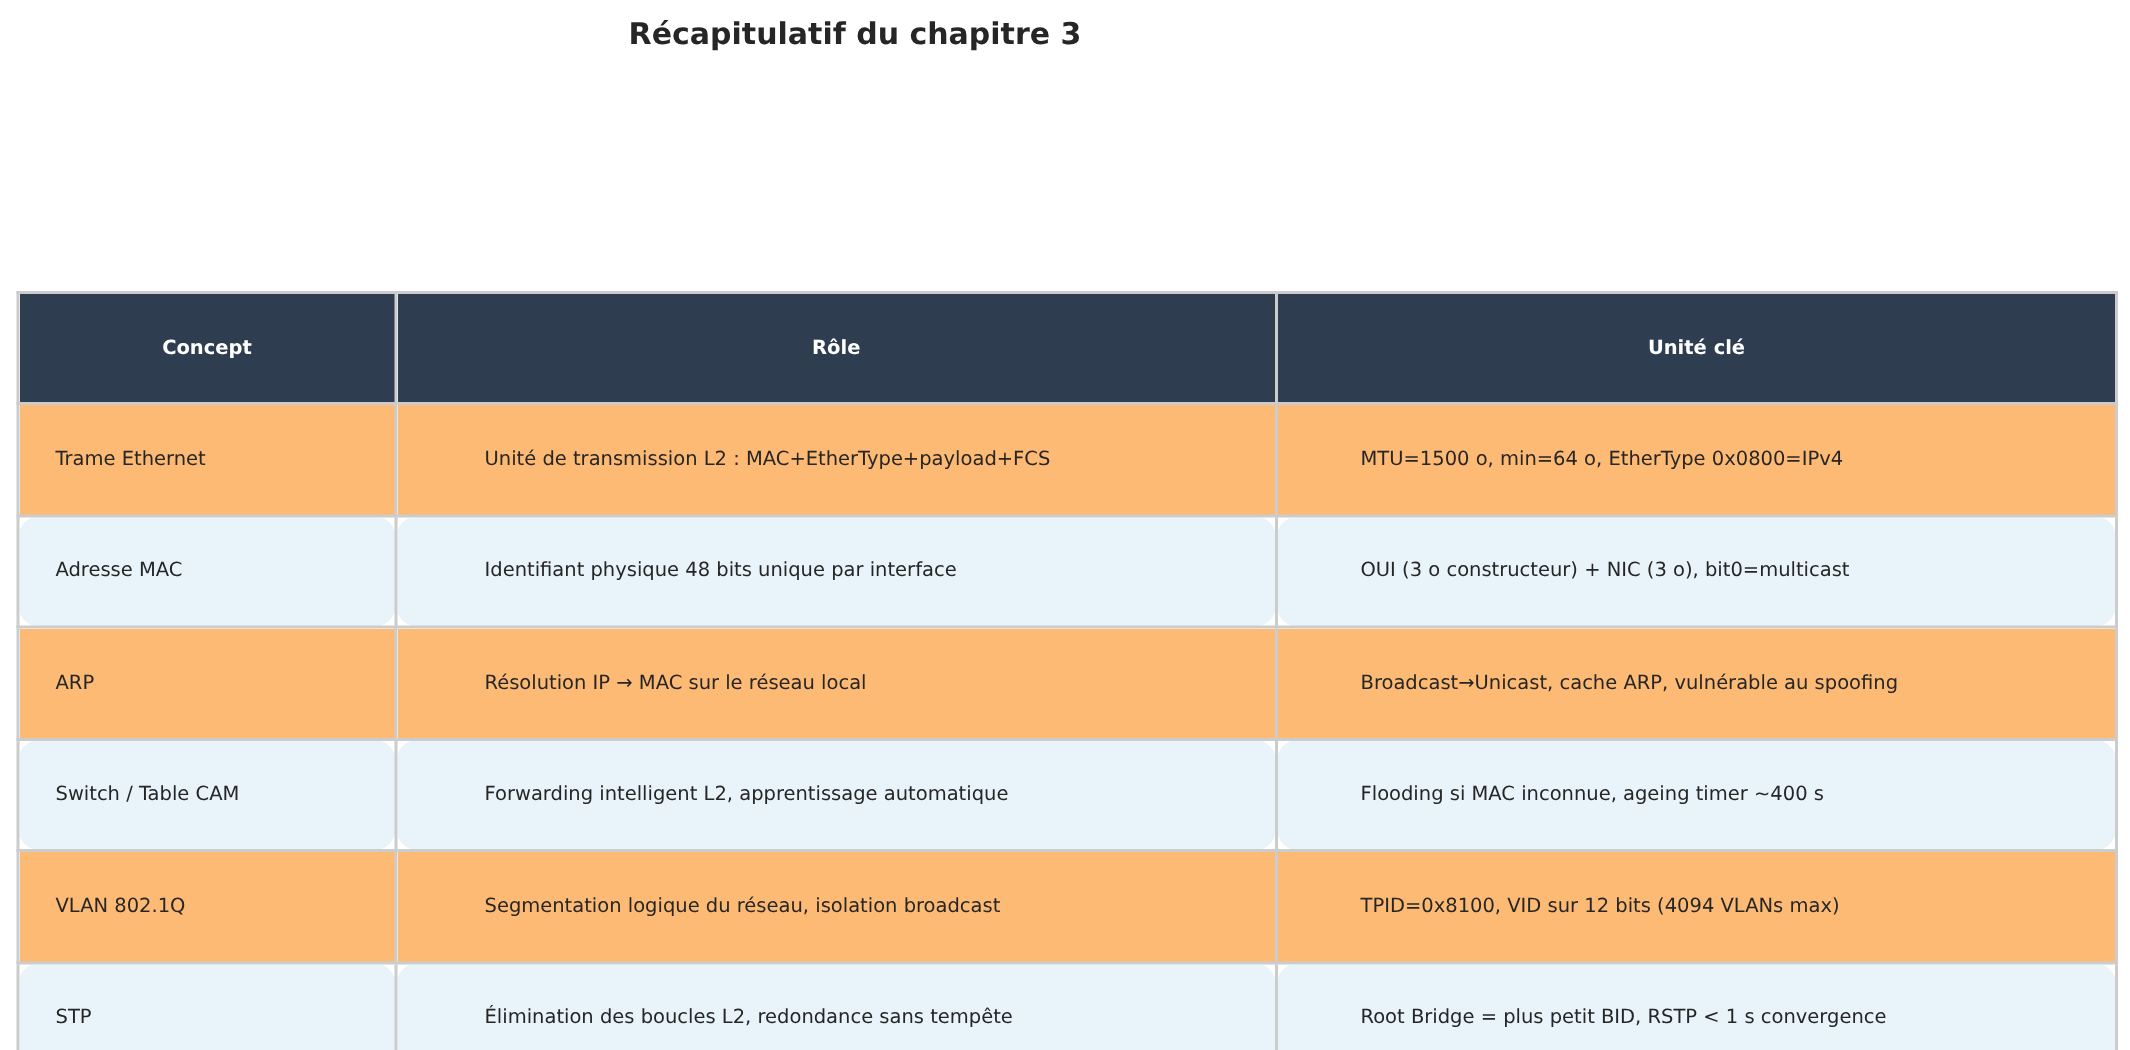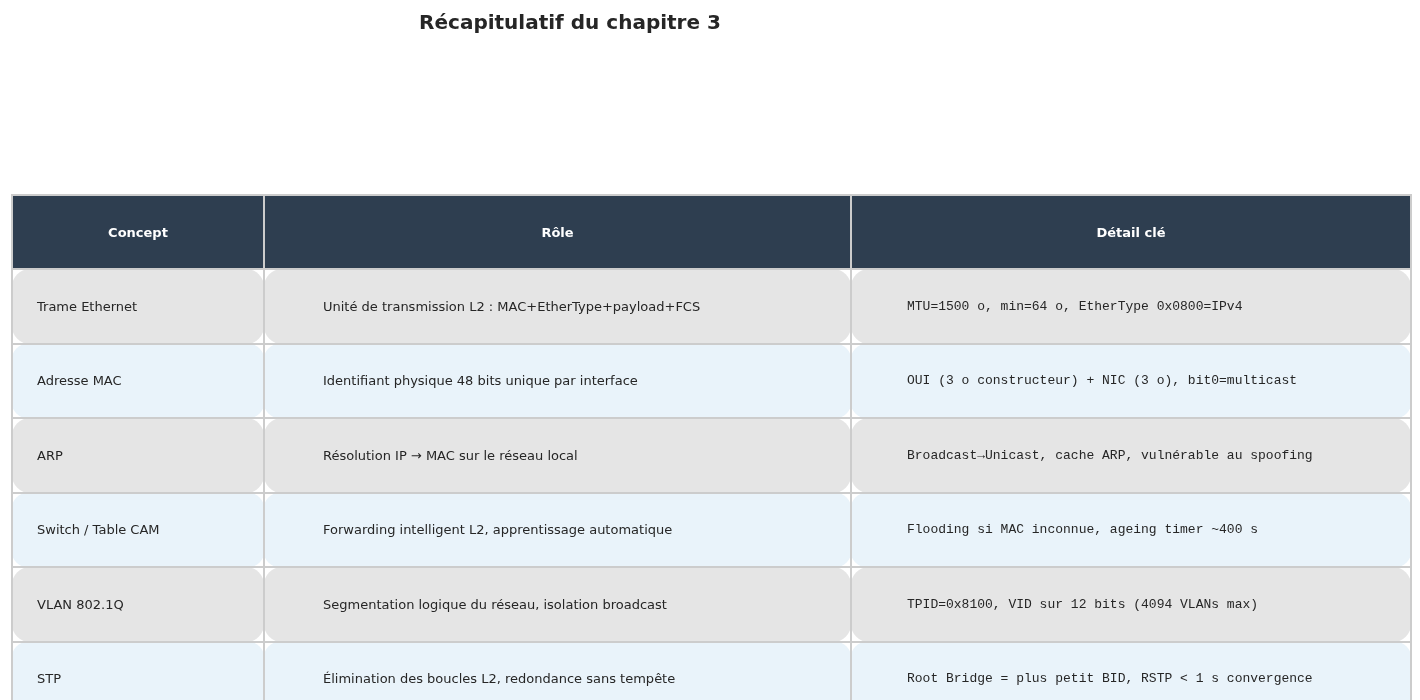--- a/index.html
+++ b/index.html
@@ -48,46 +48,46 @@
       color: #ffffff;
       font-weight: bold;
       height: 48px;
       text-align: center;
     }
     table.recap td {
       height: 48.5px;
       color: #262626;
       text-align: left;
     }
-    table.recap tr.odd td { background: #e5e5e5; border-radius: 18px; }
+    table.recap tr.odd td { background: #fdba74; }
     table.recap tr.even td { background: #e9f3fa; border-radius: 15px; }
     td.c0 { padding-left: 24px !important; }
     td.c1 { padding-left: 58px !important; }
-    td.c2 { padding-left: 55px !important; font-family: Liberation Mono, monospace; }
+    td.c2 { padding-left: 55px !important; }
     col.w0 { width: 252px; }
     col.w1 { width: 587px; }
     col.w2 { width: 560px; }
   </style>
 </head>
 <body>
 
 <div class="page">
   <div class="title">Récapitulatif du chapitre 3</div>
 
   <table class="recap">
     <colgroup>
       <col class="w0">
         <col class="w1">
         <col class="w2">
     </colgroup>
     <thead>
       <tr>
         <th>Concept</th>
         <th>Rôle</th>
-        <th>Détail clé</th>
+        <th>Unité clé</th>
       </tr>
     </thead>
     <tbody>
       <tr class="odd">
         <td class="c0">Trame Ethernet</td>
         <td class="c1">Unité de transmission L2 : MAC+EtherType+payload+FCS</td>
         <td class="c2">MTU=1500 o, min=64 o, EtherType 0x0800=IPv4</td>
       </tr>
       <tr class="even">
         <td class="c0">Adresse MAC</td>

